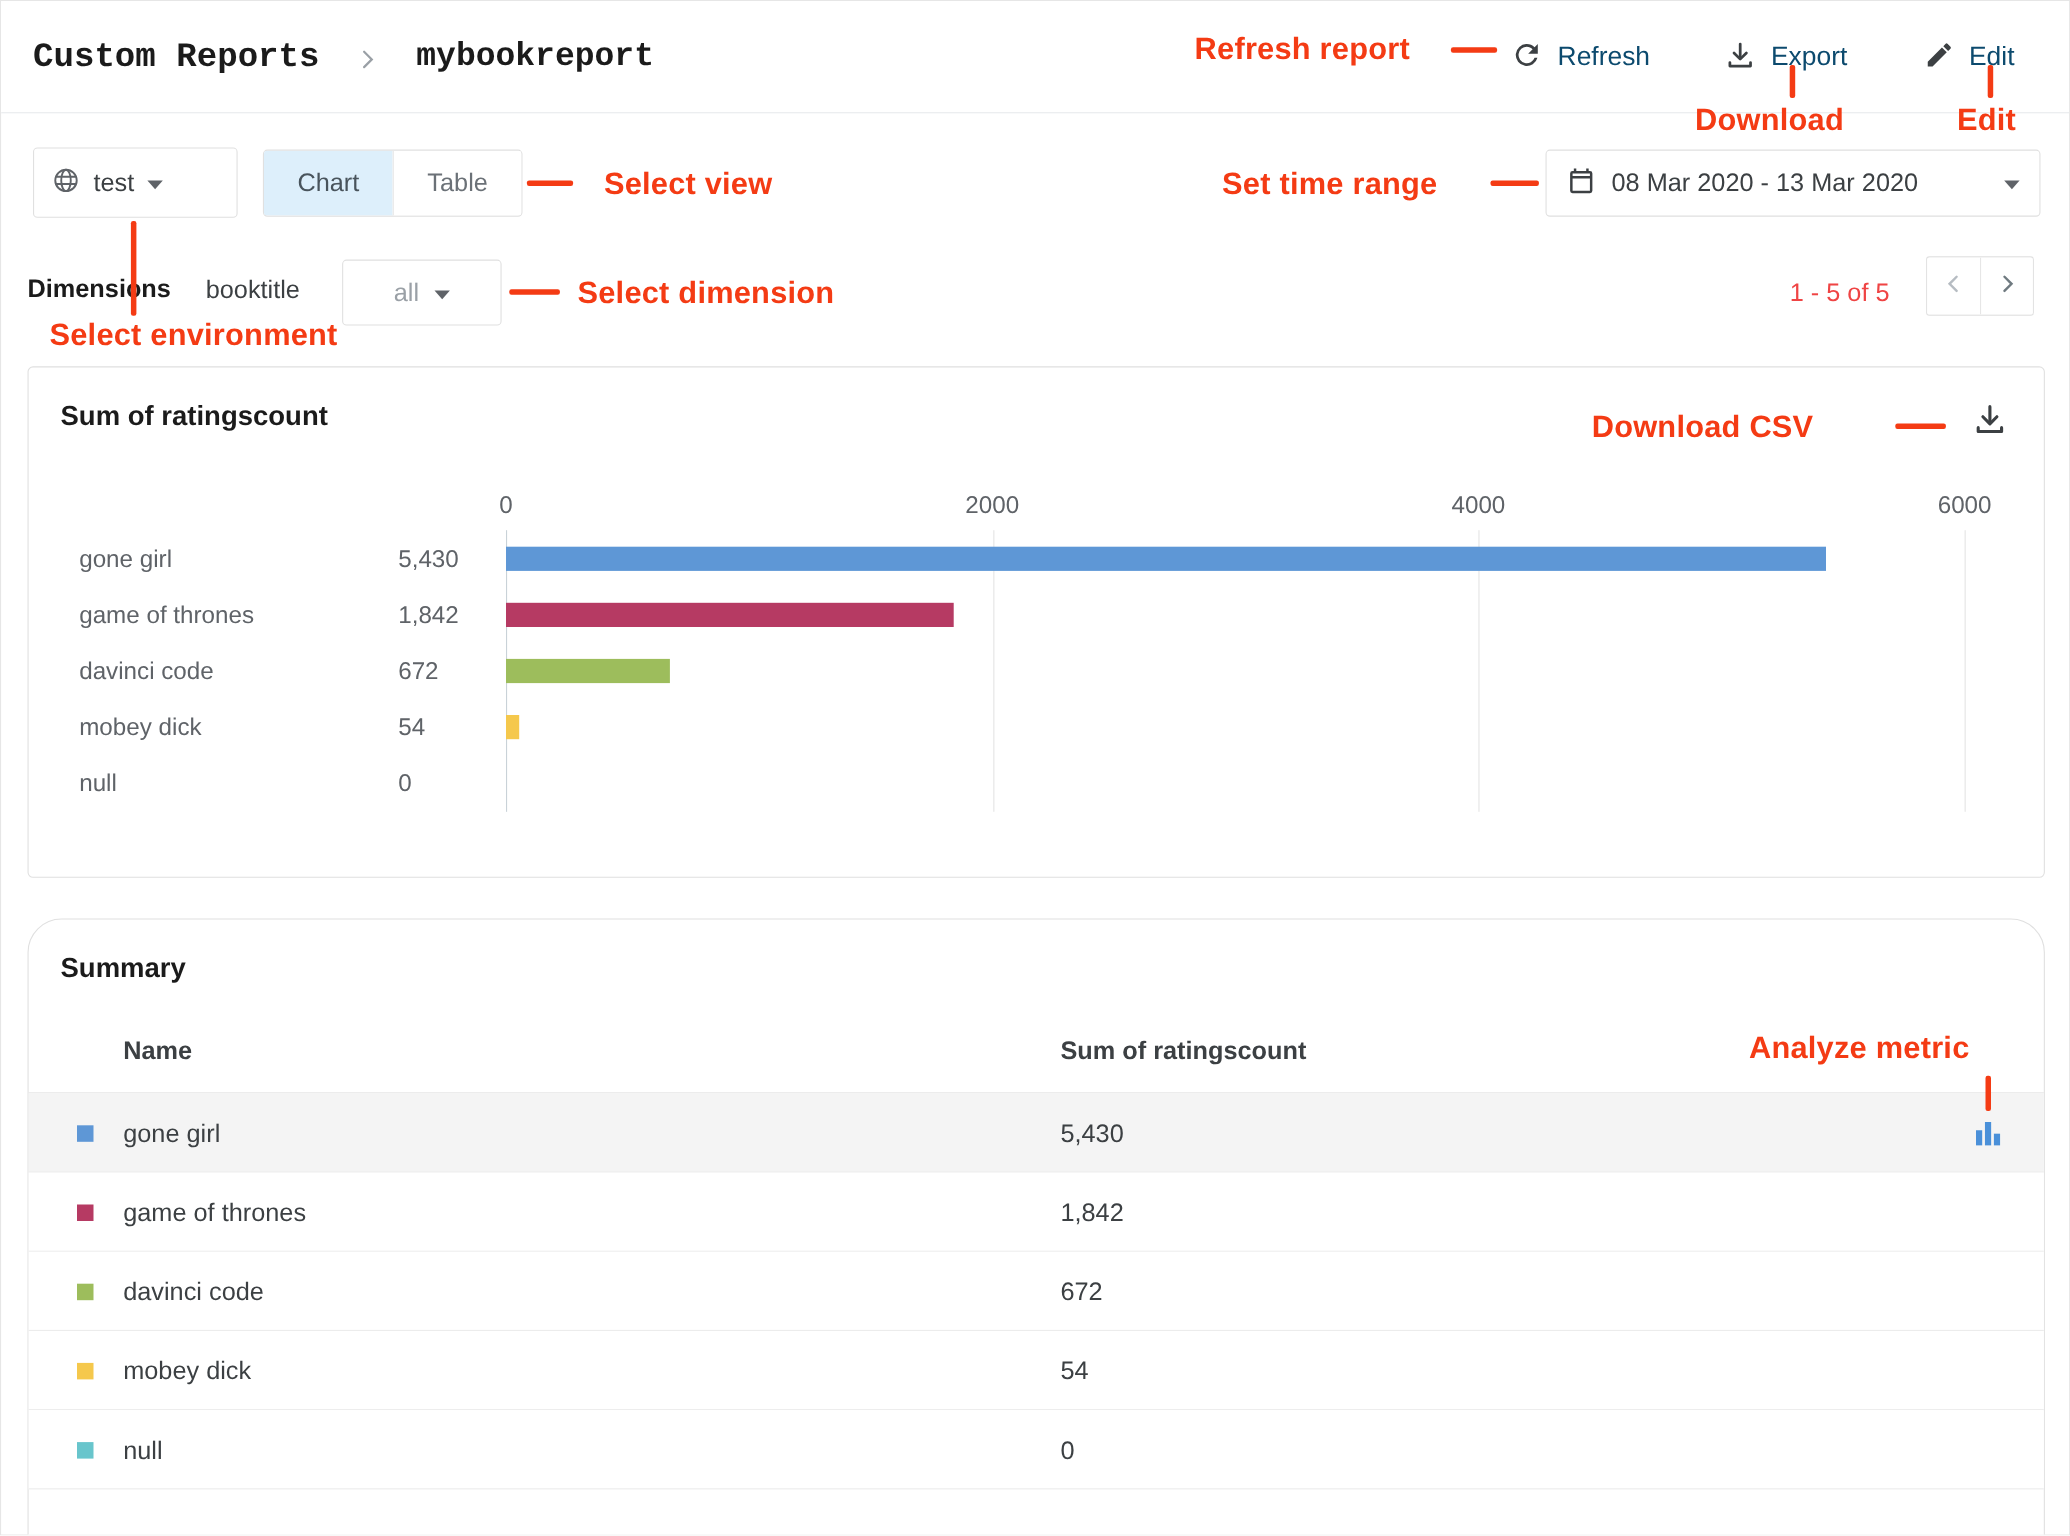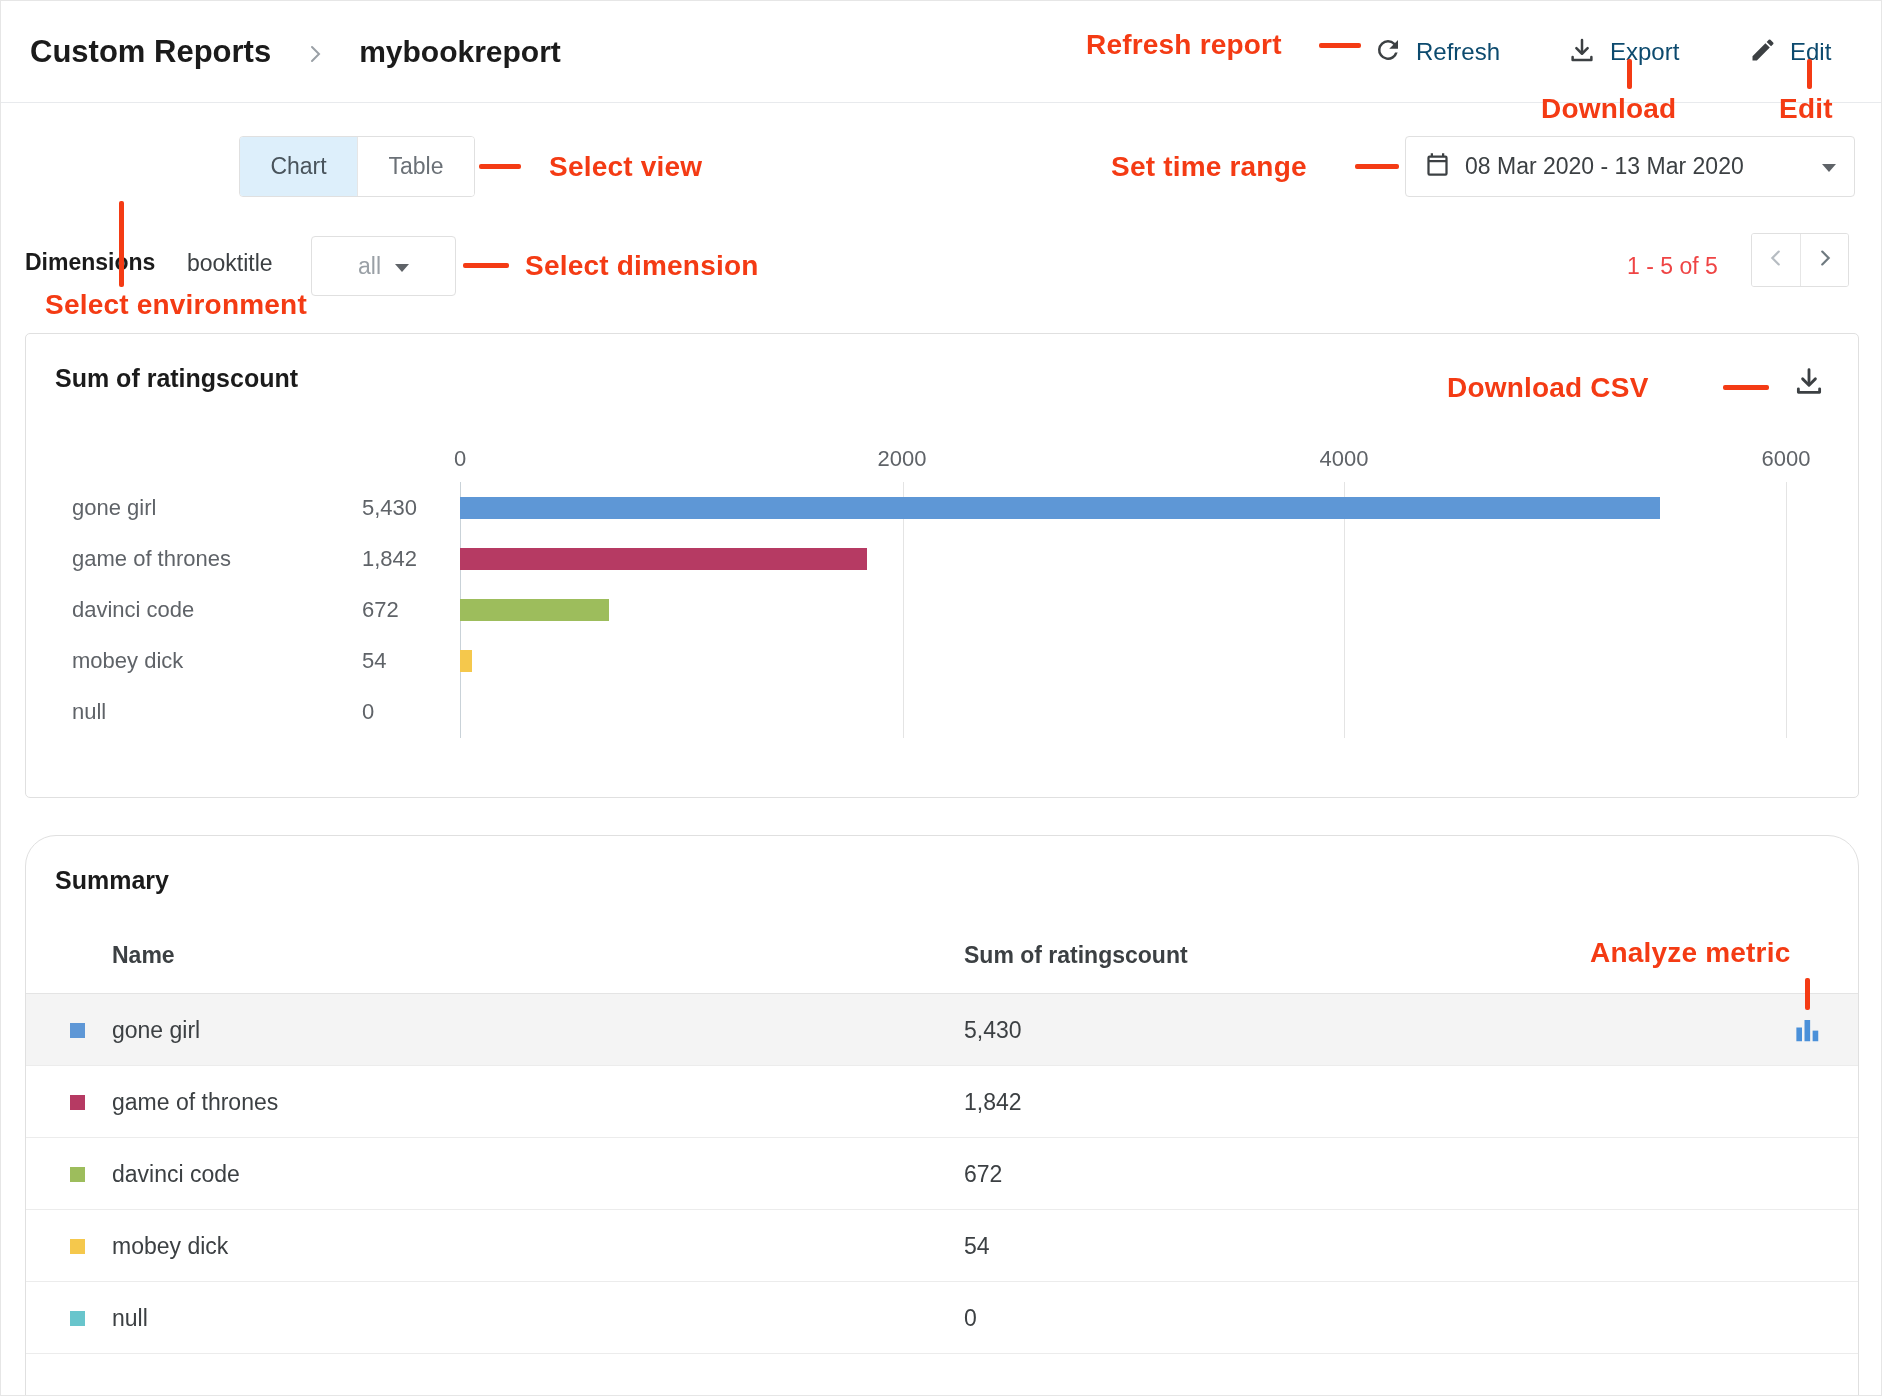--- a/index.html
+++ b/index.html
@@ -2,21 +2,21 @@
 <html><head>
 <meta charset="utf-8">
 <style>
   * { box-sizing: border-box; margin: 0; padding: 0; }
   html,body { background:#fff; }
   body { font-family: "Liberation Sans", "DejaVu Sans", sans-serif; color:#212121; }
   .page { position:relative; width:1882px; height:1396px; background:#fff; overflow:hidden; border:1px solid #e6e6e6; }
 
   
   .header { position:absolute; left:0; top:0; width:100%; height:102px; background:#fff; border-bottom:1px solid #e8eaed; }
-  .breadcrumb { position:absolute; left:29px; top:0; height:102px; display:flex; align-items:center; gap:32px; }
+  .breadcrumb { position:absolute; left:29px; top:0; height:102px; display:flex; align-items:center; gap:32px;font-family:Liberation Mono, monospace; }
   .crumb-root { font-size:31px; font-weight:700; color:#1b1b1b; }
   .crumb-sep { display:flex; align-items:center; margin-top:4px; }
   .crumb-current { font-size:30px; font-weight:700; color:#1b1b1b; }
   .hdr-action { position:absolute; top:0; height:102px; display:flex; align-items:center; gap:13px; cursor:pointer; }
   .hdr-action .lbl { font-size:24px; color:#0c4a6e; }
   .hdr-refresh { left:1372px; }
   .hdr-export { left:1566px; }
   .hdr-edit { left:1748px; }
 
   
@@ -115,20 +115,31 @@
     <div class="hdr-action hdr-edit">
       <span>
         <svg width="28" height="28" viewBox="0 0 24 24" fill="#3c4043">
             <path d="M3 17.25V21h3.75L17.81 9.94l-3.75-3.75L3 17.25zM20.71 7.04a1 1 0 0 0 0-1.41l-2.34-2.34a1 1 0 0 0-1.41 0l-1.83 1.83 3.75 3.75 1.83-1.83z"></path>
           </svg>
       </span>
       <span class="lbl">Edit</span>
     </div>
   </header>
 
+  <div class="env-dropdown">
+    <span>
+      <svg width="26" height="26" viewBox="0 0 24 24" fill="none" stroke="#5f6368" stroke-width="1.6">
+          <circle cx="12" cy="12" r="9"></circle>
+          <ellipse cx="12" cy="12" rx="4" ry="9"></ellipse>
+          <path d="M3.5 9h17M3.5 15h17"></path>
+        </svg>
+    </span>
+    <span class="lbl">test</span>
+    <span class="caret"></span>
+  </div>
 
   <div class="segmented">
     <span class="seg active">Chart</span>
     <span class="seg">Table</span>
   </div>
 
   <div class="date-picker">
     <span>
       <svg width="27" height="27" viewBox="0 0 24 24" fill="#3c4043">
           <path d="M19 4h-1V2h-2v2H8V2H6v2H5a2 2 0 0 0-2 2v14a2 2 0 0 0 2 2h14a2 2 0 0 0 2-2V6a2 2 0 0 0-2-2zm0 16H5V10h14v10zM5 8V6h14v2H5z"></path>

